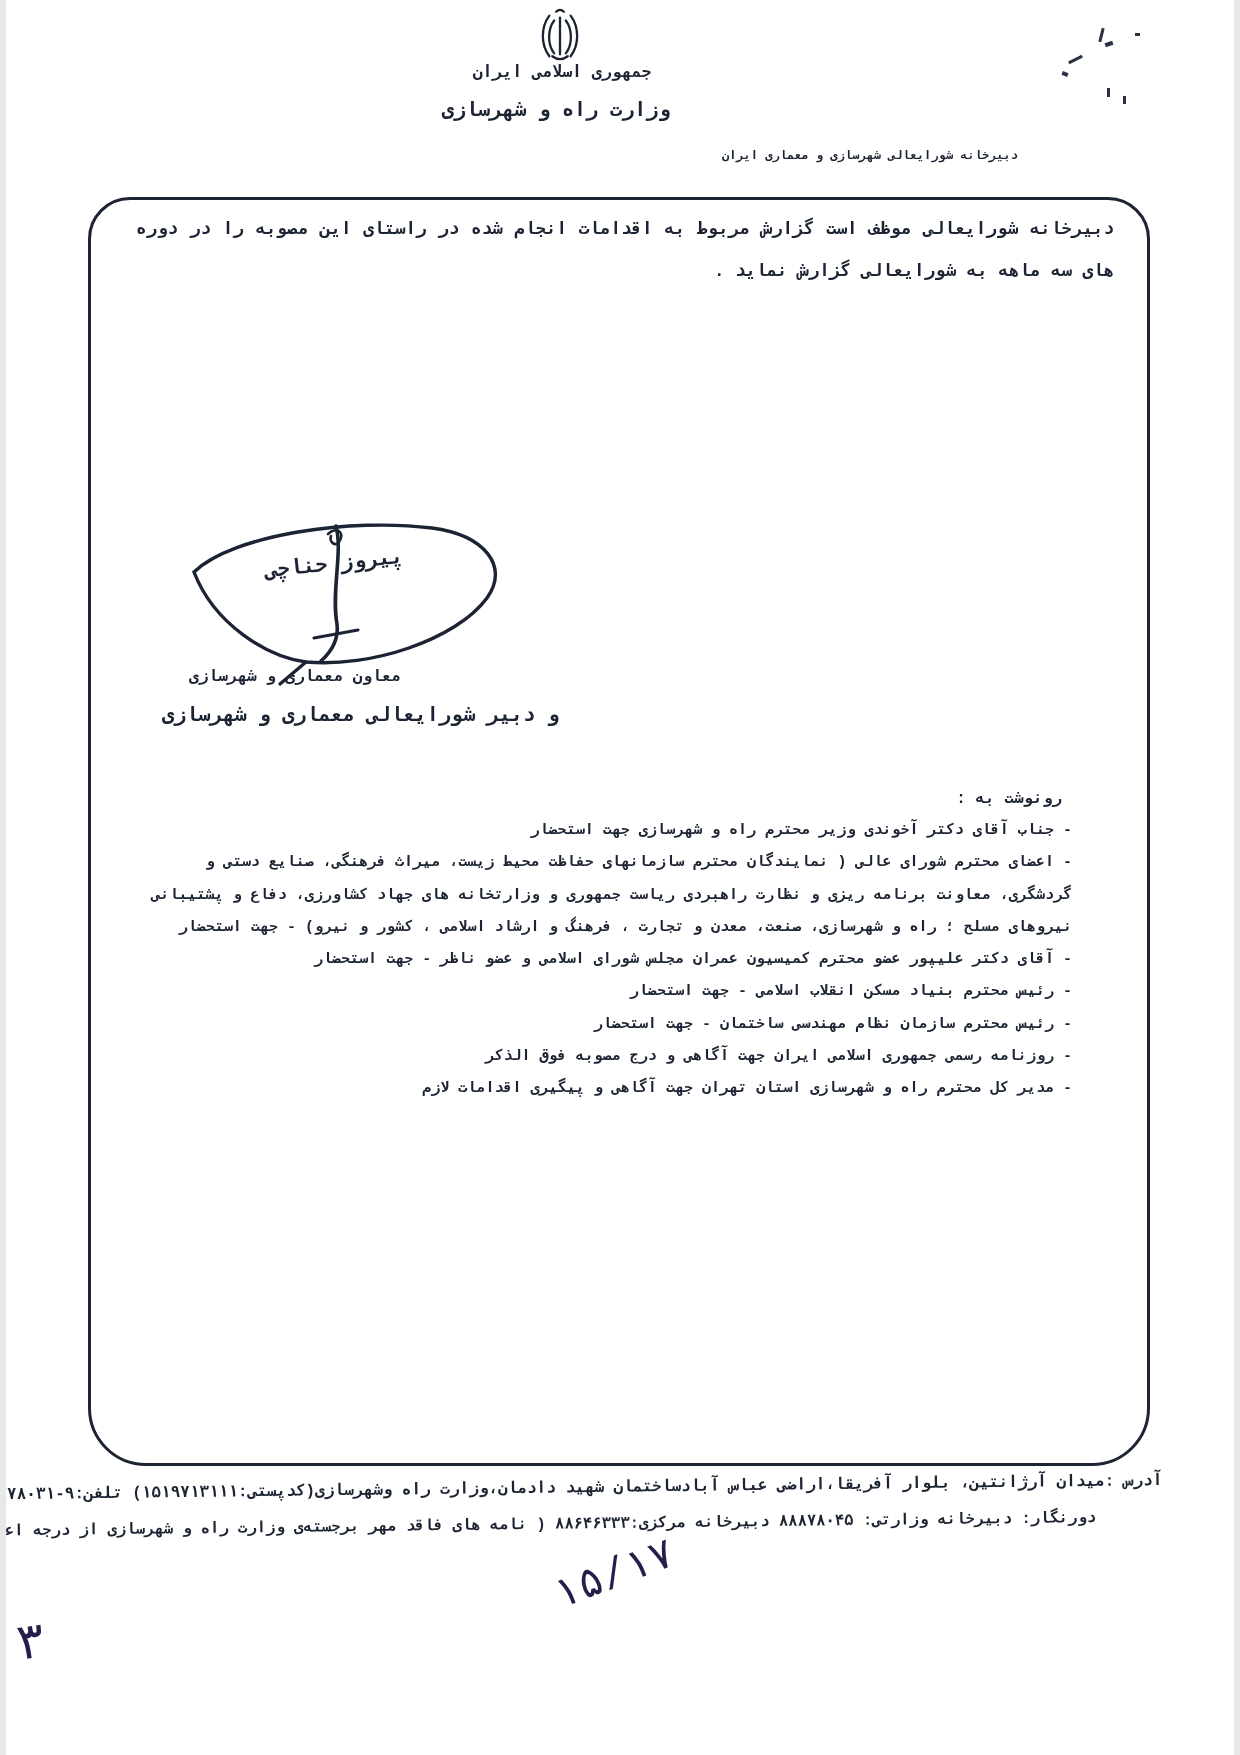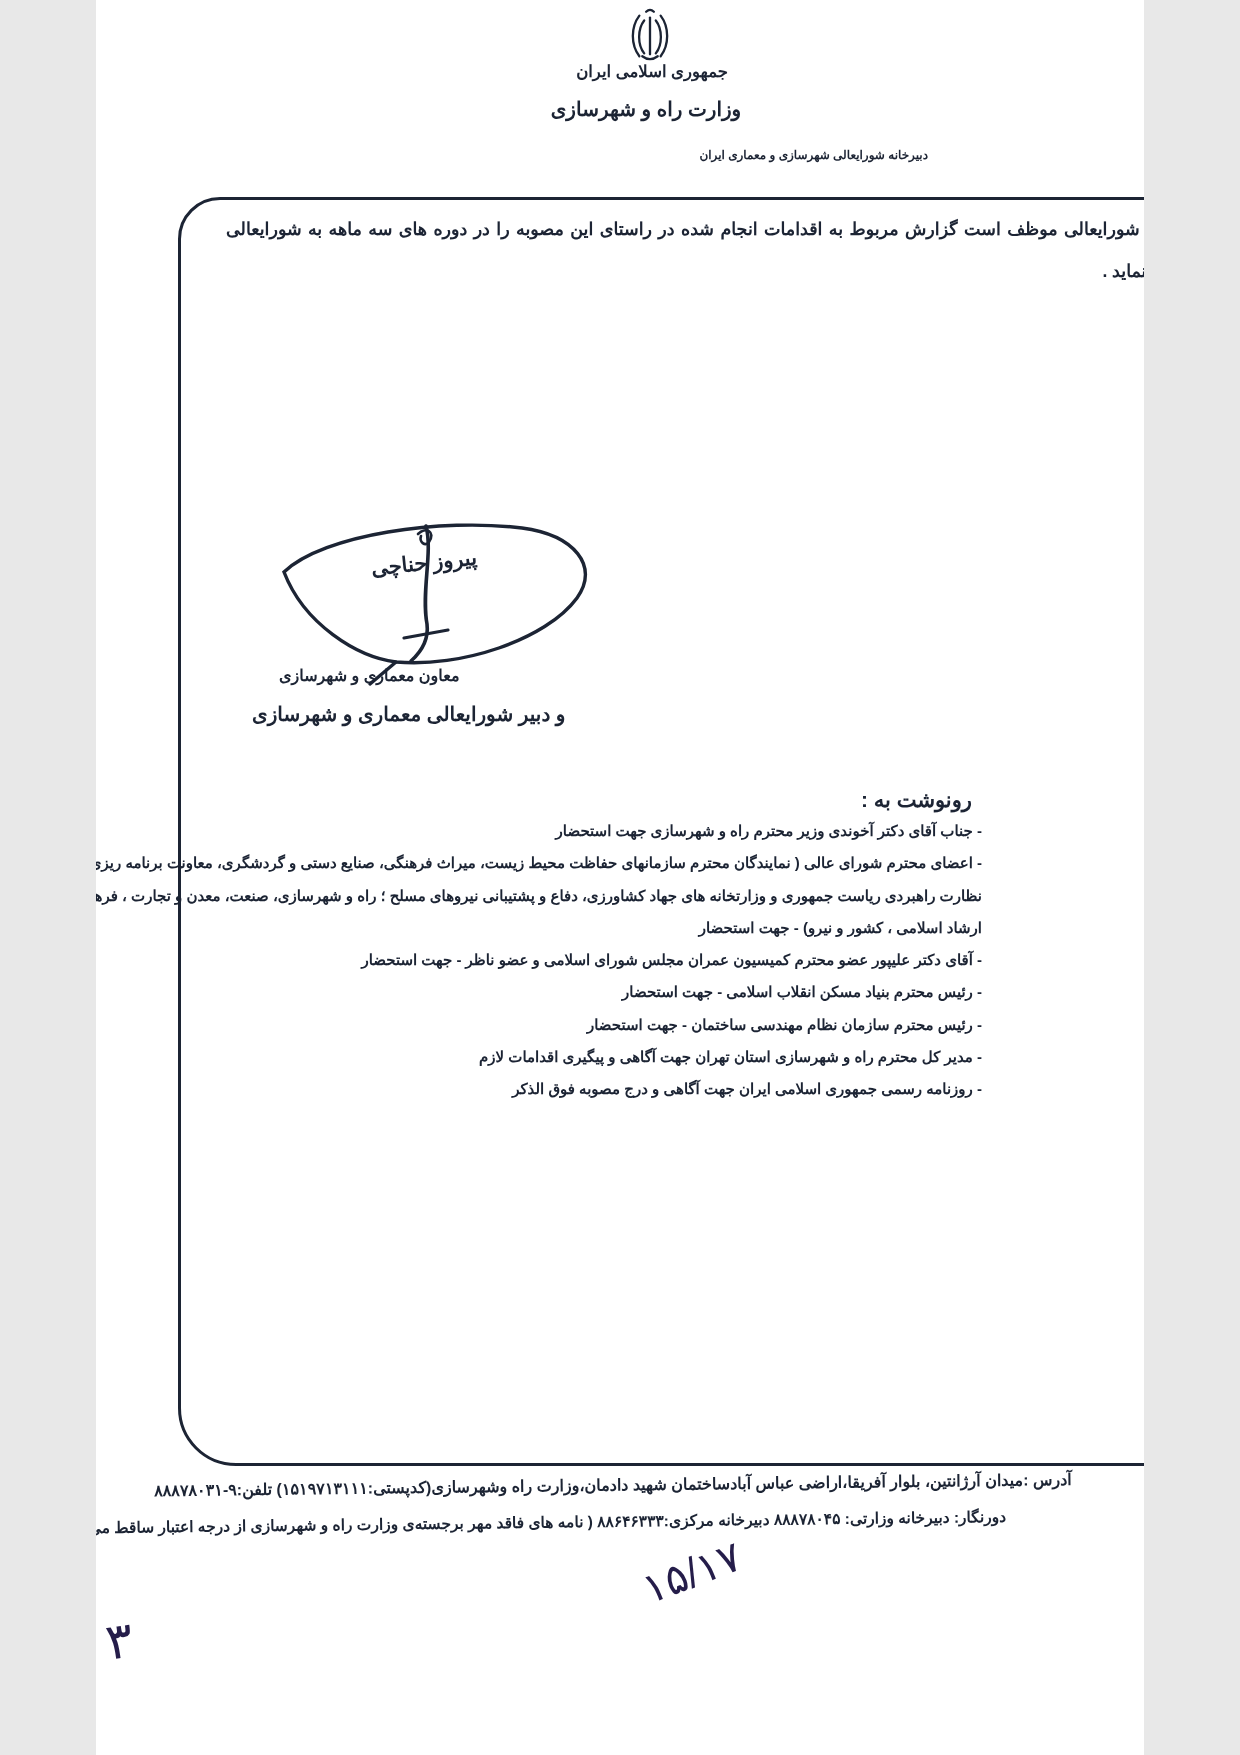--- a/index.html
+++ b/index.html
@@ -1,21 +1,21 @@
 <!DOCTYPE html>
 <html lang="fa"><head>
 <meta charset="utf-8">
 <style>
   html,body{margin:0;padding:0;background:#e8e8e8;}
   .page{
     position:relative;
-    width:1048px;height:1755px;
+    width:1228px;height:1755px;
     margin:0 auto;
     background:#ffffff;
-    font-family:Liberation Sans, sans-serif;
+    font-family:Liberation Mono, monospace;
     direction:rtl;
     color:#1c2434;
     overflow:hidden;
   }
   .abs{position:absolute;}
   .ctr{text-align:center;}
   .b{font-weight:700;}
   .sb{font-weight:600;}
 
   .country{left:406px;top:62px;width:300px;font-size:16.5px;}
@@ -35,21 +35,21 @@
   }
 
   .sig-name{
     left:248px;top:551px;width:160px;
     font-size:21px;text-align:center;
     transform:rotate(-6deg);
   }
   .sig-title1{left:183px;top:666px;font-size:16px;}
   .sig-title2{left:156px;top:702px;font-size:20px;}
 
-  .cc-head{right:172px;top:788px;font-size:21px;margin-left:28px;}
+  .cc-head{right:172px;top:788px;font-size:16px;margin-left:28px;}
   .cc-list{right:162px;top:815px;width:945px;font-size:15px;line-height:2.15;}
   .cc-list .cc-item{text-align:right;margin-left:7px;}
 
   .addr{
     right:72px;top:1470px;
     font-size:16px;white-space:nowrap;
     transform:rotate(-0.7deg);transform-origin:right center;
   }
   .fax{
     right:138px;top:1508px;
@@ -109,22 +109,22 @@
   <div class="abs b sig-title1">معاون معماری و شهرسازی</div>
   <div class="abs b sig-title2">و دبیر شورایعالی معماری و شهرسازی</div>
 
   <div class="abs b cc-head">رونوشت به :</div>
   <div class="abs sb cc-list">
     <div class="cc-item">- جناب آقای دکتر آخوندی وزیر محترم راه و شهرسازی جهت استحضار</div>
     <div class="cc-item">- اعضای محترم شورای عالی ( نمایندگان محترم سازمانهای حفاظت محیط زیست، میراث فرهنگی، صنایع دستی و گردشگری، معاونت برنامه ریزی و نظارت راهبردی ریاست جمهوری و وزارتخانه های جهاد کشاورزی، دفاع و پشتیبانی نیروهای مسلح ؛ راه و شهرسازی، صنعت، معدن و تجارت ، فرهنگ و ارشاد اسلامی ، کشور و نیرو) - جهت استحضار</div>
     <div class="cc-item">- آقای دکتر علیپور عضو محترم کمیسیون عمران مجلس شورای اسلامی و عضو ناظر - جهت استحضار</div>
     <div class="cc-item">- رئیس محترم بنیاد مسکن انقلاب اسلامی - جهت استحضار</div>
     <div class="cc-item">- رئیس محترم سازمان نظام مهندسی ساختمان - جهت استحضار</div>
+    <div class="cc-item">- روزنامه رسمی جمهوری اسلامی ایران جهت آگاهی و درج مصوبه فوق الذکر</div>
     <div class="cc-item">- مدیر کل محترم راه و شهرسازی استان تهران جهت آگاهی و پیگیری اقدامات لازم</div>
-    <div class="cc-item">- روزنامه رسمی جمهوری اسلامی ایران جهت آگاهی و درج مصوبه فوق الذکر</div>
   </div>
 
   <div class="abs b addr">آدرس :میدان آرژانتین، بلوار آفریقا،اراضی عباس آبادساختمان شهید دادمان،وزارت راه وشهرسازی(کدپستی:۱۵۱۹۷۱۳۱۱۱) تلفن:۹-۸۸۸۷۸۰۳۱</div>
   <div class="abs b fax">دورنگار: دبیرخانه وزارتی: ۸۸۸۷۸۰۴۵ دبیرخانه مرکزی:۸۸۶۴۶۳۳۳ ( نامه های فاقد مهر برجسته‌ی وزارت راه و شهرسازی از درجه اعتبار ساقط می باشد)</div>
   <div class="abs hand-num">۱۵/۱۷</div>
   <div class="abs page-mark">۳</div>
 
   <div class="abs edge-line"></div>
   <div class="abs speck" style="left:1094px;top:28px;width:3px;height:14px;transform:rotate(14deg);"></div>
   <div class="abs speck" style="left:1099px;top:42px;width:8px;height:4px;transform:rotate(-18deg);"></div>

